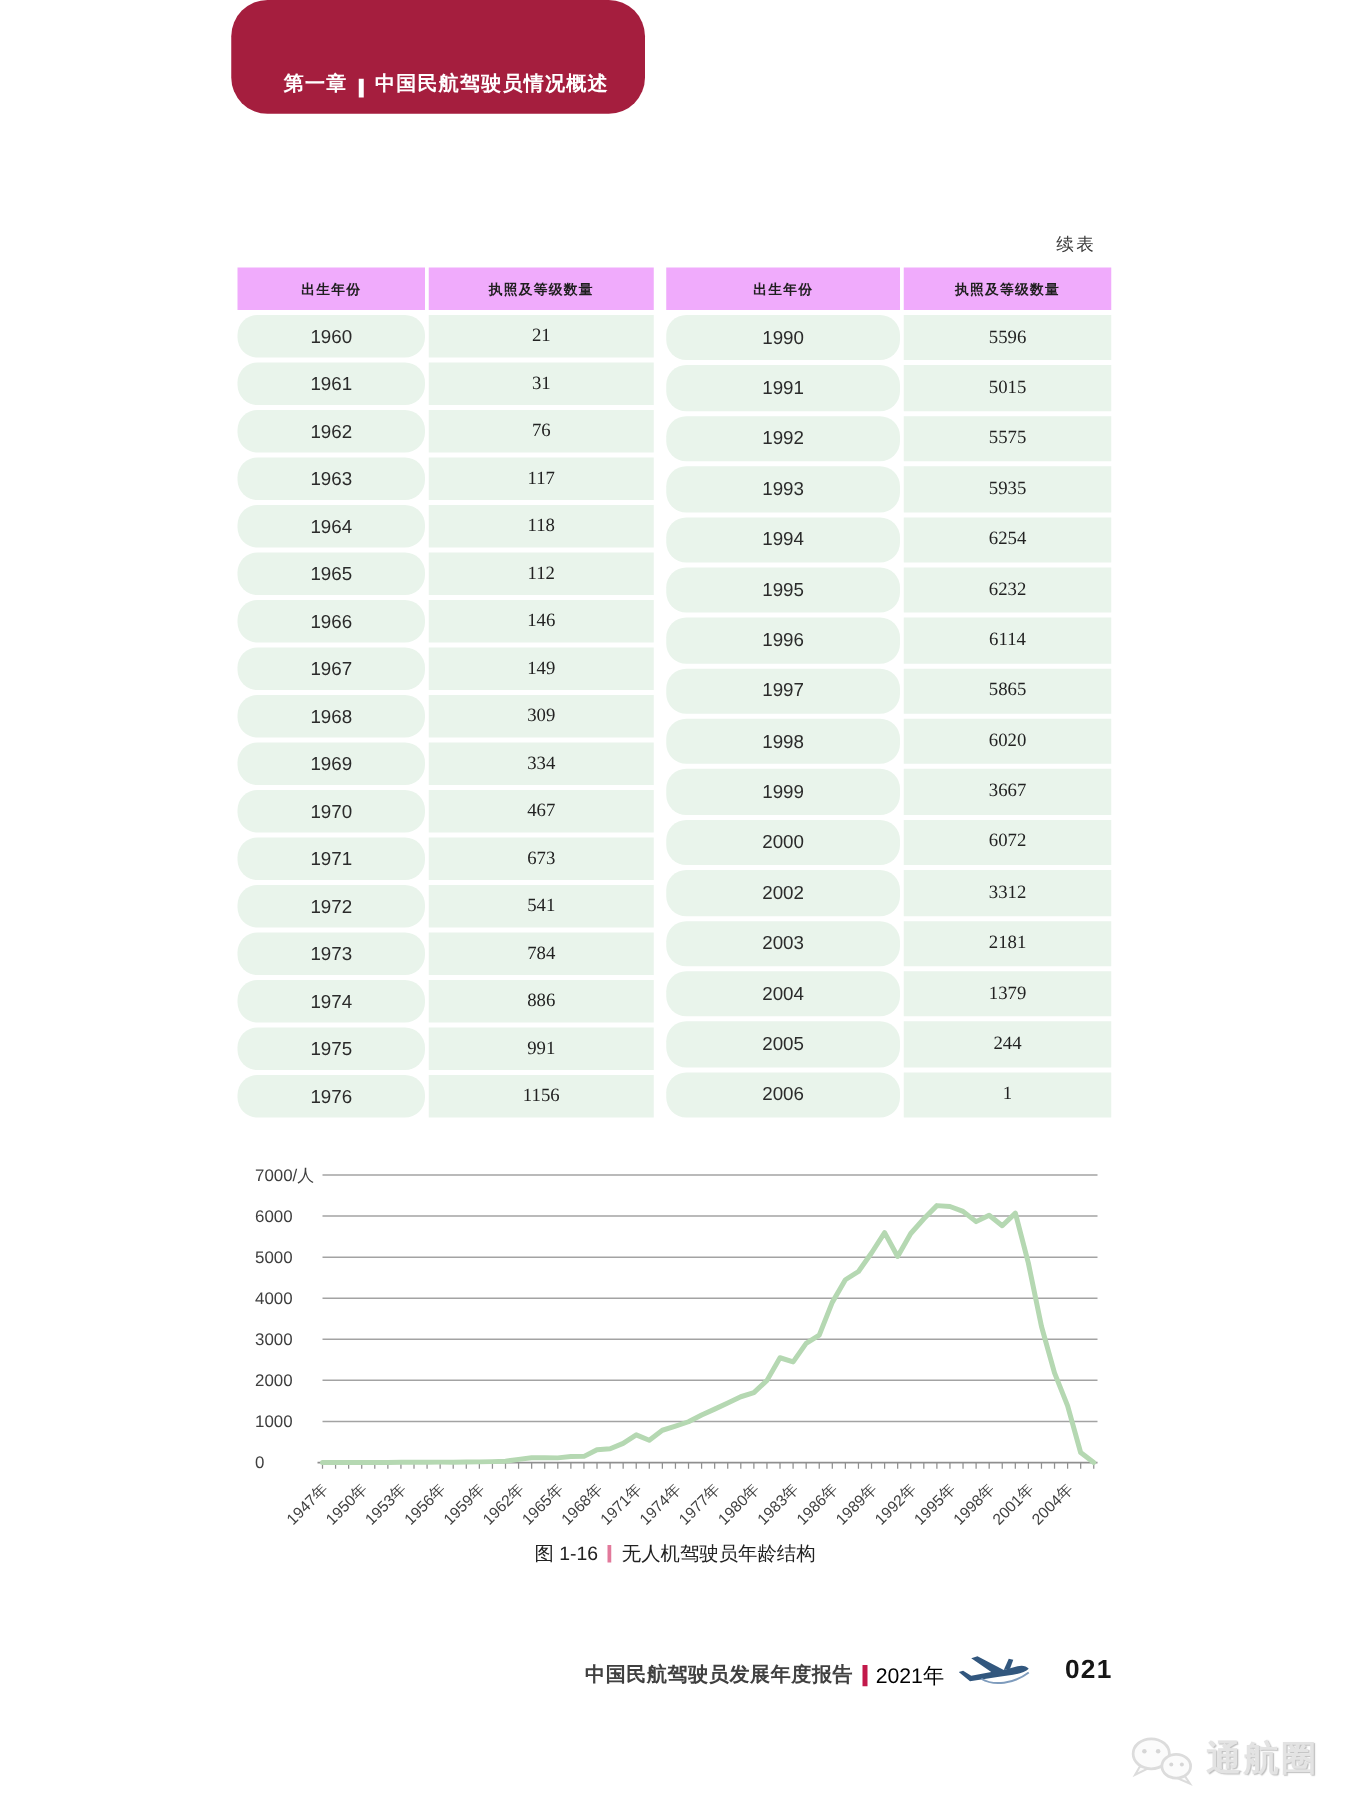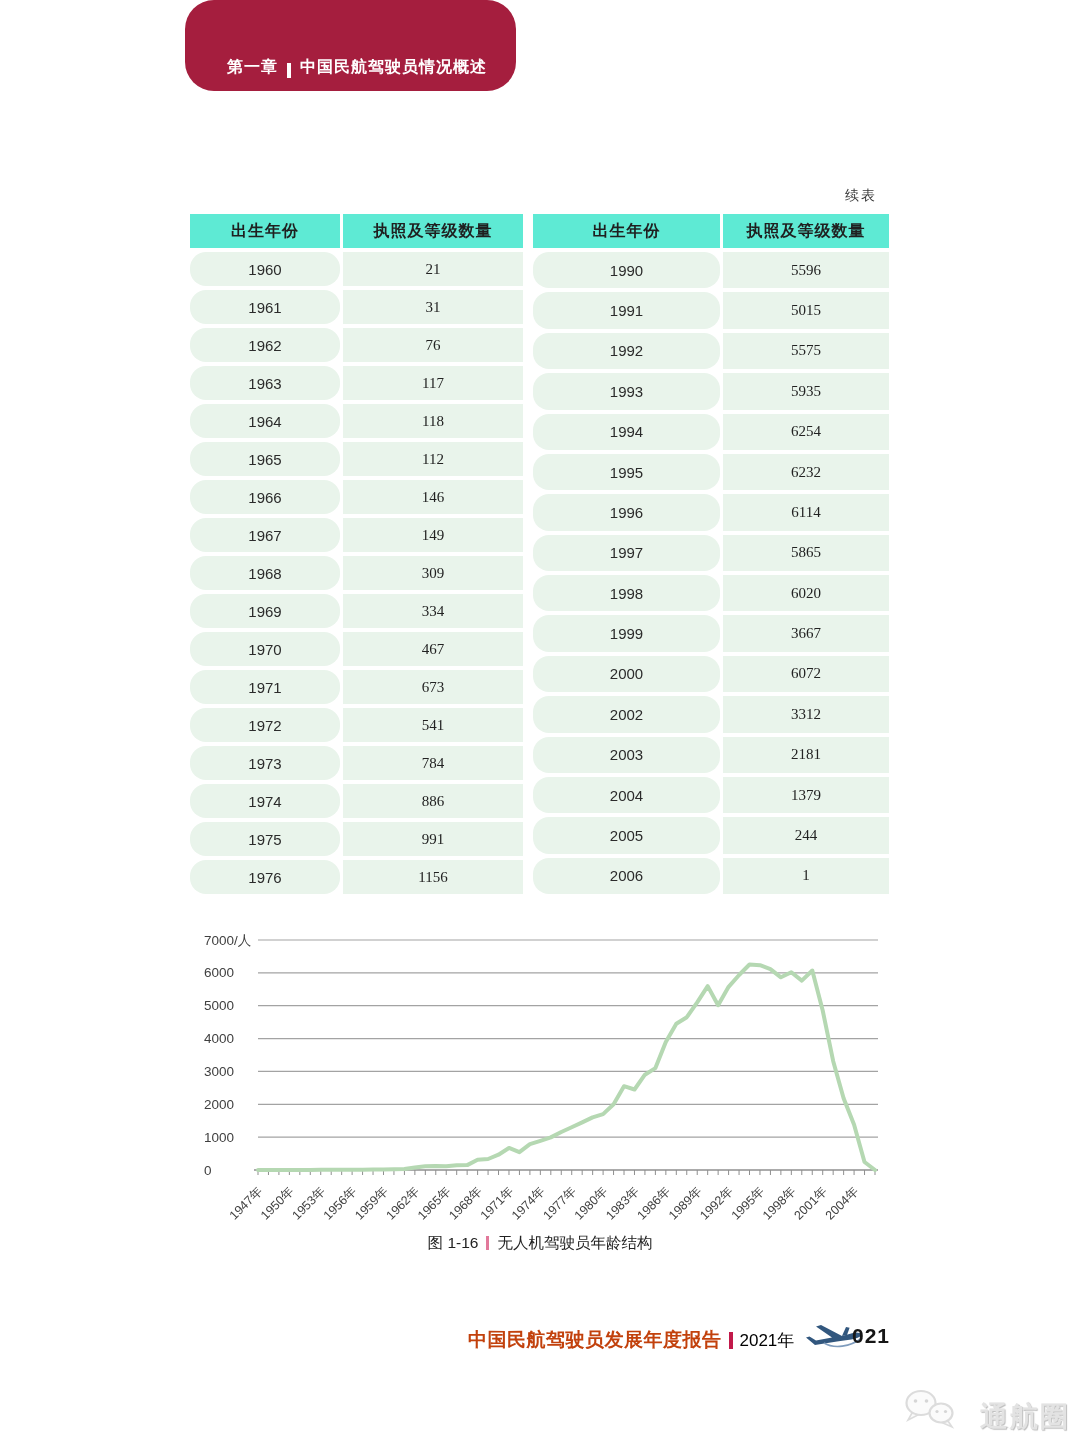--- a/index.html
+++ b/index.html
@@ -14,45 +14,45 @@
     display:flex;align-items:flex-end;padding:0 0 13px 42px;
     font-size:16px;font-weight:bold;letter-spacing:1px;white-space:nowrap;border-radius:29px;
   }
   .banner-sep{display:inline-block;width:4px;height:15px;background:#ffffff;margin:0 9px;vertical-align:-2px;}
   
   .continued{position:absolute;left:845px;top:187px;font-size:14px;color:#3a3a3a;letter-spacing:2px;}
   
   .tables{position:absolute;left:187px;top:210px;display:flex;gap:4px;}
   table.sub-table{border-collapse:separate;border-spacing:3px 4px;}
   table.sub-table th{
-    background:#5eead4;height:34px;font-size:16px;font-weight:bold;color:#1f1f1f;
+    background:#f0abfc;height:34px;font-size:11px;font-weight:bold;color:#1f1f1f;
     text-align:center;padding:0;letter-spacing:1px;
   }
   table.sub-table td{
     background:#e9f4eb;height:34px;text-align:center;padding:0;vertical-align:middle;
   }
   td.cell-year{font-family:"Liberation Sans",sans-serif;font-size:15px;color:#2b2b2b;border-radius:16px;}
   td.cell-count{font-family:"Liberation Serif",serif;font-size:15px;color:#222222;}
   col.c-year-l{width:150px;}  col.c-count-l{width:180px;}
   col.c-year-r{width:187px;}  col.c-count-r{width:166px;}
   
   .chart-wrap{position:absolute;left:190px;top:928px;width:700px;height:302px;}
   
   .caption{position:absolute;left:0;top:1233px;width:1080px;text-align:center;font-size:15.5px;color:#222;}
   .caption-sep{display:inline-block;width:3px;height:14px;background:#e2799b;margin:0 8px;vertical-align:-2px;}
   
   .footer-line{position:absolute;left:468px;top:1322px;height:36px;display:flex;align-items:center;white-space:nowrap;}
-  .footer-title{color:#c2410c;font-weight:bold;font-size:19px;letter-spacing:0.5px;}
+  .footer-title{color:#404040;font-weight:bold;font-size:16px;letter-spacing:0.5px;}
   .footer-sep{display:inline-block;width:4px;height:17px;background:#c2194a;margin:0 7px;}
   .footer-year{color:#000000;font-size:17px;}
   .plane{margin-left:10px;display:inline-flex;align-items:center;}
   .page-num{position:absolute;left:852px;top:1324px;font-size:21px;font-weight:bold;color:#161616;letter-spacing:1px;}
   
   .watermark{
-    position:absolute;left:902px;top:1388px;display:flex;align-items:flex-end;gap:22px;
+    position:absolute;left:902px;top:1388px;display:flex;align-items:flex-start;gap:7px;
   }
   .watermark-text{
     font-size:28px;color:#e3e3e3;letter-spacing:2px;
     text-shadow:1px 1px 1px #bdbdbd;font-weight:bold;
   }
 </style>
 </head>
 <body>
 
 <div class="page">

